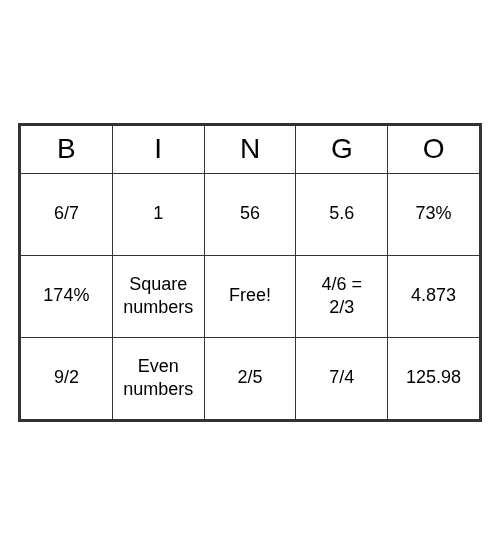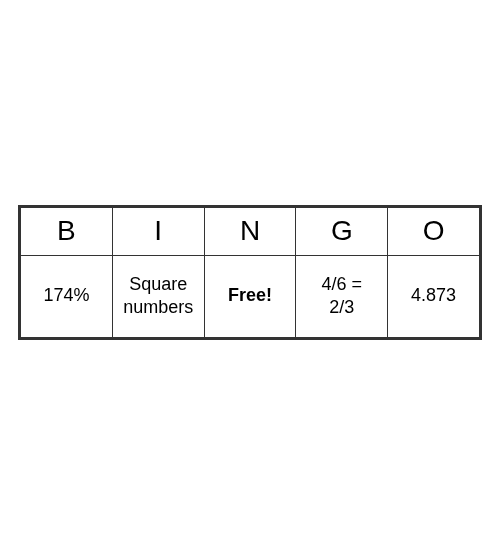--- a/index.html
+++ b/index.html
@@ -44,40 +44,54 @@
 
     .bingo-table td {
       width: 92px;
       height: 82px;
       font-size: 18px;
       line-height: 1.3;
     }
 
     .free-cell {
       font-size: 22px;
-      font-weight: bold;
+      font-weight: normal;
     }
   </style>
 </head>
 <body>
 
 <div class="bingo-card">
   <table class="bingo-table">
     <thead>
       <tr>
       <th>B</th>
           <th>I</th>
           <th>N</th>
           <th>G</th>
           <th>O</th>
         </tr>
     </thead>
     <tbody id="bingo-body">
         <tr>
+          <td>6/7</td>
+          <td>1</td>
+          <td>56</td>
+          <td>5.6</td>
+          <td>73%</td>
+        </tr>
+        <tr>
           <td>174%</td>
           <td>Square<br>numbers</td>
           <td class="free-cell">Free!</td>
           <td>4/6 =<br>2/3</td>
           <td>4.873</td>
         </tr>
+        <tr>
+          <td>9/2</td>
+          <td>Even<br>numbers</td>
+          <td>2/5</td>
+          <td>7/4</td>
+          <td>125.98</td>
+        </tr>
       </tbody>
   </table>
 </div>
 
 </body></html>

